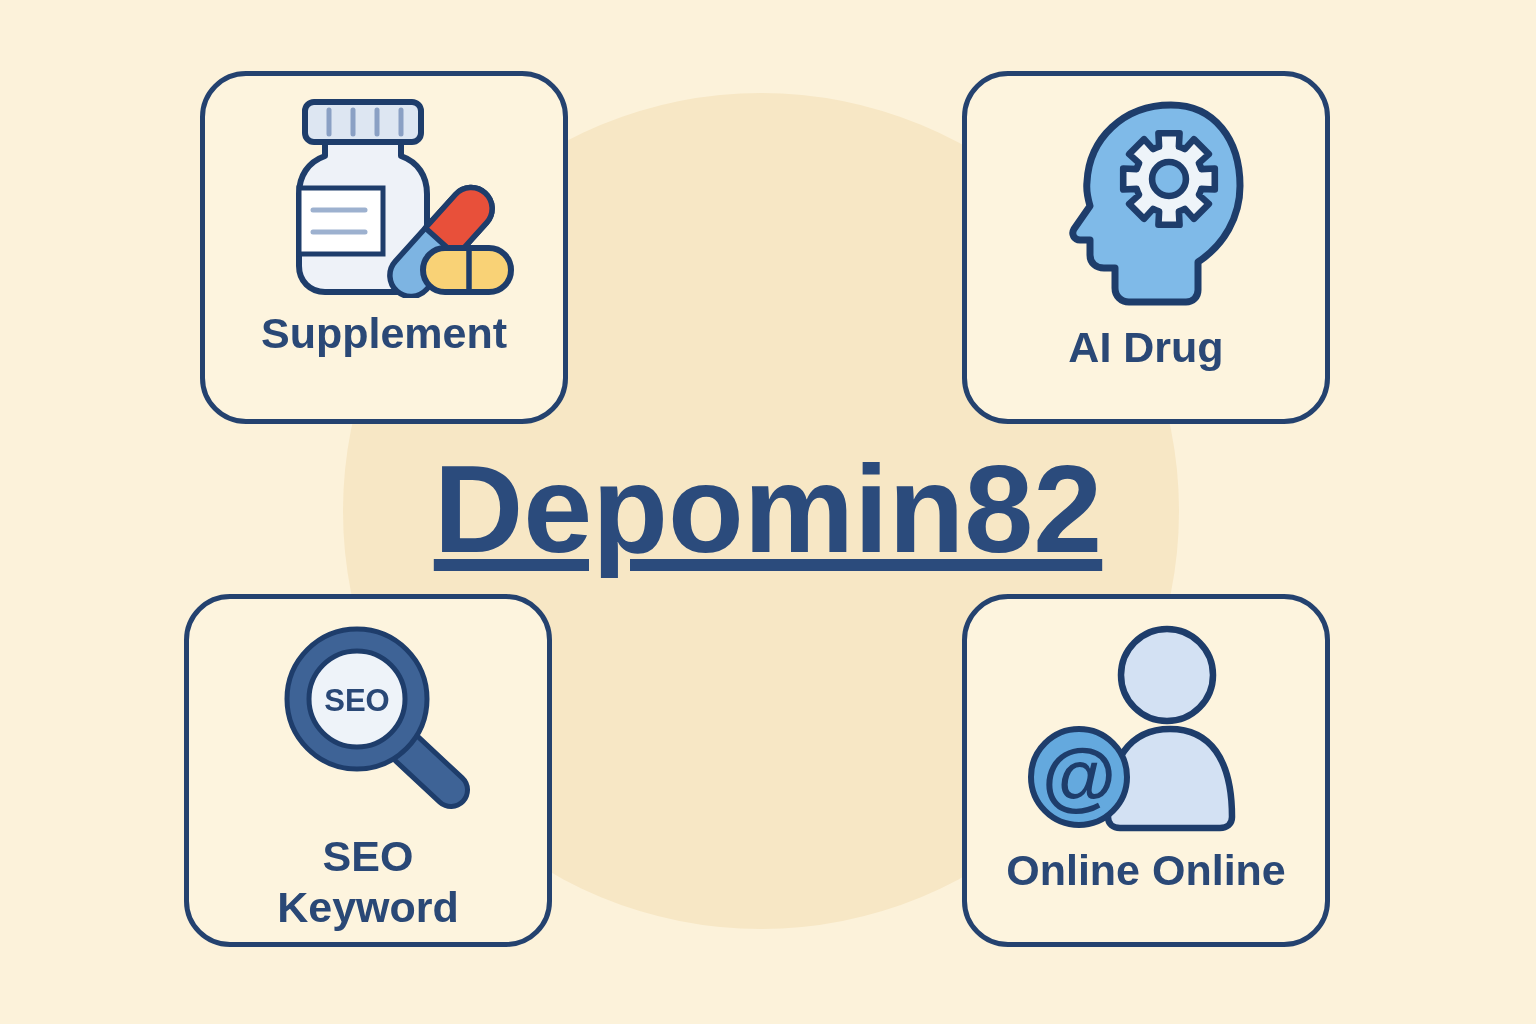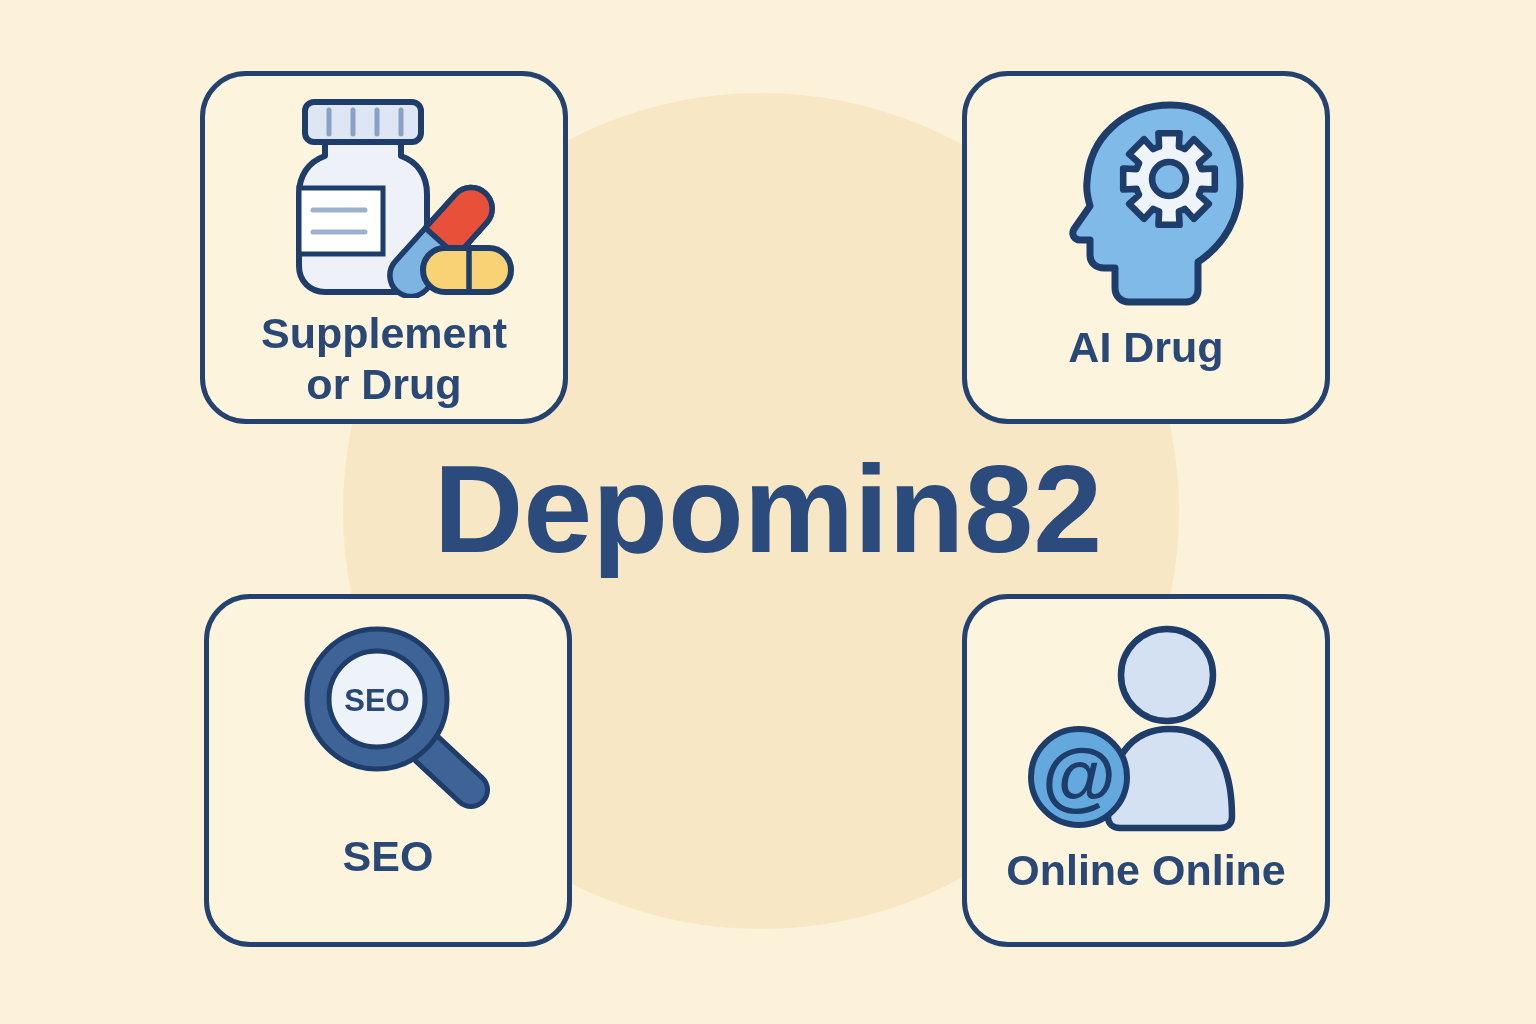--- a/index.html
+++ b/index.html
@@ -10,37 +10,37 @@
   .bg-circle{
     position:absolute;left:343px;top:93px;width:836px;height:836px;
     border-radius:50%;background:#f7e7c5;
   }
   .card{
     position:absolute;width:368px;height:353px;box-sizing:border-box;
     background:#fdf4de;border:5px solid #24426f;border-radius:46px;
   }
   .card.tl{left:200px;top:71px}
   .card.tr{left:962px;top:71px}
-  .card.bl{left:204px;top:594px}
+  .card.bl{left:184px;top:594px}
   .card.br{left:962px;top:594px}
   .icon{position:absolute}
   .icon.supplement{left:90px;top:20px;width:220px;height:202px}
   .icon.headgear{left:84px;top:22px;width:198px;height:218px}
   .icon.magnifier{left:90px;top:22px;width:202px;height:198px}
   .icon.person{left:60px;top:26px;width:218px;height:208px}
   .card-label{
     position:absolute;left:6px;right:6px;text-align:center;
     font-weight:700;font-size:43px;line-height:1.18;color:#2a4876;
   }
   .card-label.two{top:232px}
   .card-label.one{top:246px}
   .card-label span{display:block}
   .title{
     position:absolute;left:0;width:100%;top:438px;text-align:center;
-    font-weight:700;font-size:124px;color:#2b4b7c;
+    font-weight:700;font-size:124px;color:#2b4b7c;text-decoration:underline;
   }
   svg text{font-family:"Liberation Sans",sans-serif;font-weight:700;}
 </style>
 </head>
 <body>
 
 <div class="stage">
 
   <div class="bg-circle"></div>
 
@@ -63,21 +63,20 @@
           <path d="M0,-21 L45,-21 A21,21 0 0 1 45,21 L0,21 Z" fill="#e8503a" stroke="#1e3d6b" stroke-width="5.5" stroke-linejoin="round"></path>
         </g>
         <g>
           <rect x="128" y="152" width="88" height="44" rx="22" fill="#f9d276" stroke="#1e3d6b" stroke-width="6"></rect>
           <line x1="174" y1="155" x2="174" y2="193" stroke="#1e3d6b" stroke-width="5.5"></line>
         </g>
       </svg>
     </div>
     <div class="card-label two">
       <span>Supplement</span>
-      <span>or Drug</span>
     </div>
   </div>
 
   <div class="card tr">
     <div class="icon headgear">
       <svg viewBox="0 0 198 218" width="198" height="218">
         <path d="M120,7 C72,7 38,41 36,84 C35,92 37,101 39,108 L23,131 C20,136 23,142 29,142 L39,142 L39,157 C39,165 45,170 53,170 L64,170 L64,190 C64,198 70,204 78,204 L135,204 C142,204 147,199 147,192 L147,164 C173,147 189,119 189,88 C189,42 164,7 120,7 Z" fill="#7fbae8" stroke="#1e3d6b" stroke-width="7" stroke-linejoin="round"></path>
         <g transform="translate(118,81) scale(0.94)">
           <path d="M34.42,-10.51 L48.72,-11.25 L48.72,11.25 L34.42,10.51 A36,36 0 0 1 31.79,16.9 L42.4,26.5 L26.5,42.4 L16.9,31.79 A36,36 0 0 1 10.51,34.42 L11.25,48.72 L-11.25,48.72 L-10.51,34.42 A36,36 0 0 1 -16.9,31.79 L-26.5,42.4 L-42.4,26.5 L-31.79,16.9 A36,36 0 0 1 -34.42,10.51 L-48.72,11.25 L-48.72,-11.25 L-34.42,-10.51 A36,36 0 0 1 -31.79,-16.9 L-42.4,-26.5 L-26.5,-42.4 L-16.9,-31.79 A36,36 0 0 1 -10.51,-34.42 L-11.25,-48.72 L11.25,-48.72 L10.51,-34.42 A36,36 0 0 1 16.9,-31.79 L26.5,-42.4 L42.4,-26.5 L31.79,-16.9 A36,36 0 0 1 34.42,-10.51 Z" fill="#eef4f9" stroke="#1e3d6b" stroke-width="7" stroke-linejoin="round"></path>
           <circle cx="0" cy="0" r="18" fill="#7fbae8" stroke="#1e3d6b" stroke-width="7"></circle>
@@ -100,20 +99,21 @@
         </g>
         <g>
           <circle cx="78" cy="78" r="70" fill="#3e6396" stroke="#1e3d6b" stroke-width="5"></circle>
           <circle cx="78" cy="78" r="48" fill="#eef3f9" stroke="#1e3d6b" stroke-width="5"></circle>
         </g>
         <text x="78" y="90" font-size="31" fill="#2a4876" text-anchor="middle">SEO</text>
       </svg>
     </div>
     <div class="card-label two">
       <span>SEO</span>
+      <span>Keyword</span>
     </div>
   </div>
 
   <div class="card br">
     <div class="icon person">
       <svg viewBox="0 0 218 208" width="218" height="208">
         <g>
           <circle cx="140" cy="50" r="46" fill="#d3e1f3" stroke="#1e3d6b" stroke-width="6.5"></circle>
           <path d="M81,192 C81,134 103,104 143,104 C183,104 205,134 205,192 C205,199 200,203 193,203 L93,203 C86,203 81,199 81,192 Z" fill="#d3e1f3" stroke="#1e3d6b" stroke-width="6.5" stroke-linejoin="round"></path>
         </g>

